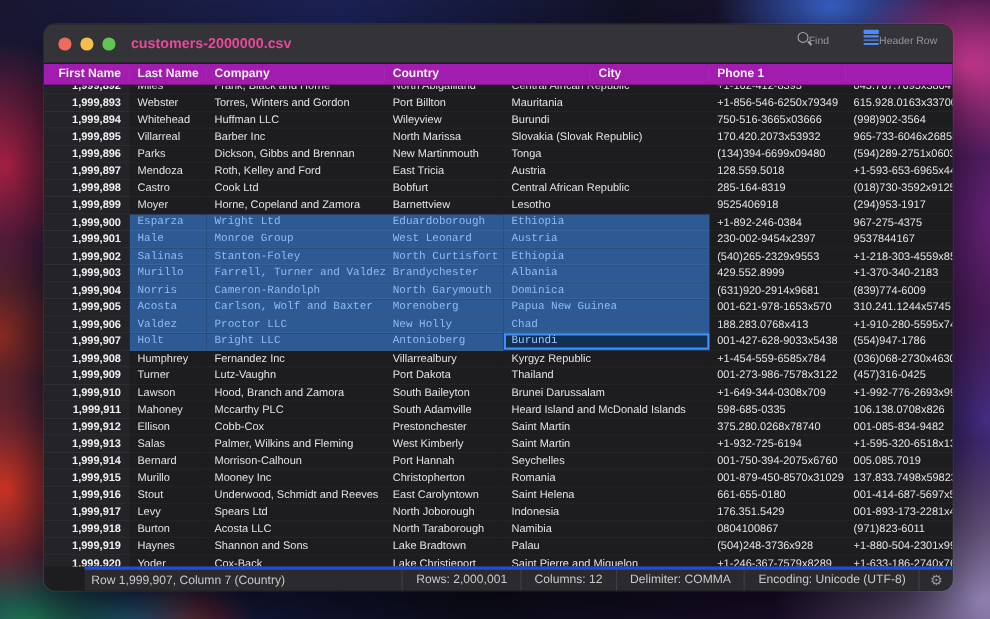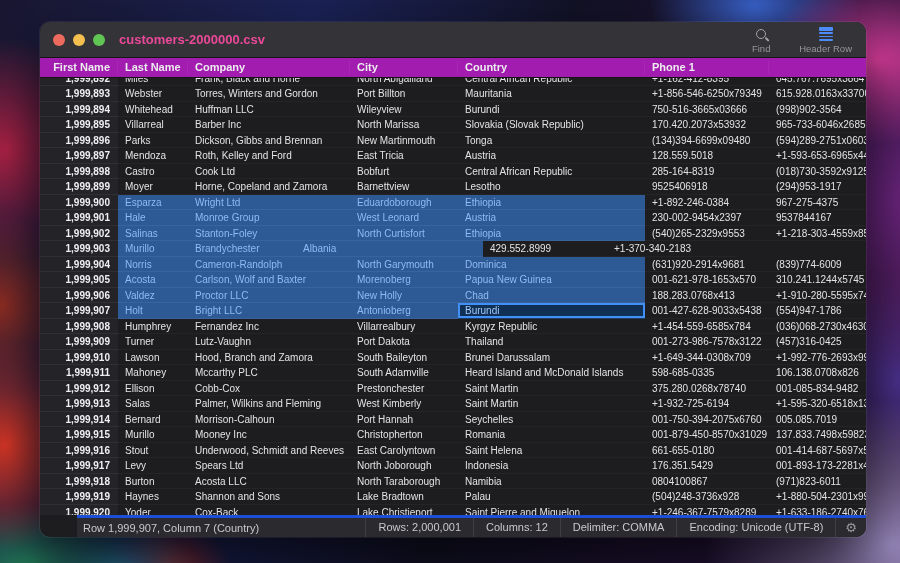--- a/index.html
+++ b/index.html
@@ -25,21 +25,21 @@
     box-shadow:0 0 0 1px rgba(255,255,255,.07), 0 28px 60px rgba(0,0,0,.65);}
 
   
   .titlebar{flex:0 0 35px;background:#343338;display:flex;align-items:center;position:relative;
     border-bottom:1px solid #151417;}
   .lights{display:flex;gap:8px;margin-left:13px;}
   .light{width:12px;height:12px;border-radius:50%;}
   .light.r{background:#ed6a5e}.light.y{background:#f4bf4f}.light.g{background:#61c555}
   .wtitle{margin-left:14px;font-weight:bold;font-size:13px;color:#ec4899;}
   .toolbar{position:absolute;right:10px;top:3px;display:flex;gap:8px;}
-  .tool-btn{display:flex;flex-direction:column;align-items:center;justify-content:flex-start;
+  .tool-btn{display:flex;flex-direction:row;align-items:flex-end;justify-content:flex-start;
     min-width:44px;padding:2px 4px;color:#97969c;font-size:9.5px;}
   .tool-icon-box{height:14px;display:flex;align-items:center;justify-content:center;margin-bottom:2px;}
   .mag{width:8px;height:8px;border:1.5px solid #a4a3a9;border-radius:50%;position:relative;}
   .mag::after{content:'';position:absolute;width:1.6px;height:4.5px;background:#a4a3a9;
     transform:rotate(-45deg);right:-2.5px;bottom:-3.5px;border-radius:1px;}
   .hr-icon{width:14px;display:flex;flex-direction:column;gap:1.6px;}
   .hr-icon .b1{height:3.4px;background:#4b8cf8;border-radius:1px;}
   .hr-icon .b2{height:1.7px;background:#4b8cf8;border-radius:1px;}
 
   
@@ -58,21 +58,21 @@
   .c-p1{width:124px;flex:0 0 auto;padding-left:7px;box-sizing:border-box;}
   .c-p2{width:130px;flex:0 0 auto;padding-left:7px;box-sizing:border-box;}
 
   
   .tbody{flex:1 1 auto;overflow:hidden;background:#1d1c1f;}
   .rows{margin-top:-7.5px;}
   .trow{display:flex;height:15.5px;font-size:10px;color:#e3e3e5;white-space:nowrap;}
   .cell{line-height:15px;overflow:hidden;border-bottom:1px solid rgba(255,255,255,.035);}
   .cell.c-num{background:#242328;color:#f0f0f2;font-weight:bold;
     border-bottom:1px solid rgba(255,255,255,.06);}
-  .cell.sel{background:#2d5a94;color:#8fbaf3;border-bottom-color:rgba(255,255,255,.06);}
+  .cell.sel{background:#2d5a94;color:#8fbaf3;border-bottom-color:rgba(255,255,255,.06);font-family:Liberation Mono, monospace;}
   .cell.active{background:#10declare3055;background:#103055;box-shadow:inset 0 0 0 2px #4090f7;color:#9fc8fb;}
 
   
   .statusbar{flex:0 0 19px;background:#2b2a2e;border-top:3px solid #1d4ed8;display:flex;
     align-items:center;font-size:11px;color:#c9c9cc;white-space:nowrap;margin-left:37px;}
   .status-left{margin-left:6px;}
   .status-right{margin-left:auto;display:flex;align-items:stretch;height:100%;}
   .seg{padding:0 12px;line-height:19px;border-left:1px solid #403f44;}
   .gear{padding:0 9px;line-height:19px;border-left:1px solid #403f44;color:#9a999f;font-size:13px;}
 </style>
@@ -107,22 +107,22 @@
           </span>
           <span>Header Row</span>
         </div>
       </div>
     </div>
 
     <div class="colheader" id="colheader">
         <span class="hcell c-num">First Name</span>
         <span class="hcell c-last">Last Name</span>
         <span class="hcell c-company">Company</span>
+        <span class="hcell c-country">Country</span>
         <span class="hcell c-city">City</span>
-        <span class="hcell c-country">Country</span>
         <span class="hcell c-p1">Phone 1</span>
       </div>
 
     <div class="tbody">
       <div class="rows" id="rows">
           <div class="trow">
             <span class="cell c-num">1,999,892</span>
             <span class="cell c-last">Miles</span>
             <span class="cell c-company">Frank, Black and Horne</span>
             <span class="cell c-city">North Abigailland</span>
@@ -216,20 +216,21 @@
             <span class="cell c-last sel">Salinas</span>
             <span class="cell c-company sel">Stanton-Foley</span>
             <span class="cell c-city sel">North Curtisfort</span>
             <span class="cell c-country sel">Ethiopia</span>
             <span class="cell c-p1">(540)265-2329x9553</span>
             <span class="cell c-p2">+1-218-303-4559x85</span>
           </div>
           <div class="trow">
             <span class="cell c-num">1,999,903</span>
             <span class="cell c-last sel">Murillo</span>
+            <span class="cell c-company sel">Farrell, Turner and Valdez</span>
             <span class="cell c-city sel">Brandychester</span>
             <span class="cell c-country sel">Albania</span>
             <span class="cell c-p1">429.552.8999</span>
             <span class="cell c-p2">+1-370-340-2183</span>
           </div>
           <div class="trow">
             <span class="cell c-num">1,999,904</span>
             <span class="cell c-last sel">Norris</span>
             <span class="cell c-company sel">Cameron-Randolph</span>
             <span class="cell c-city sel">North Garymouth</span>

